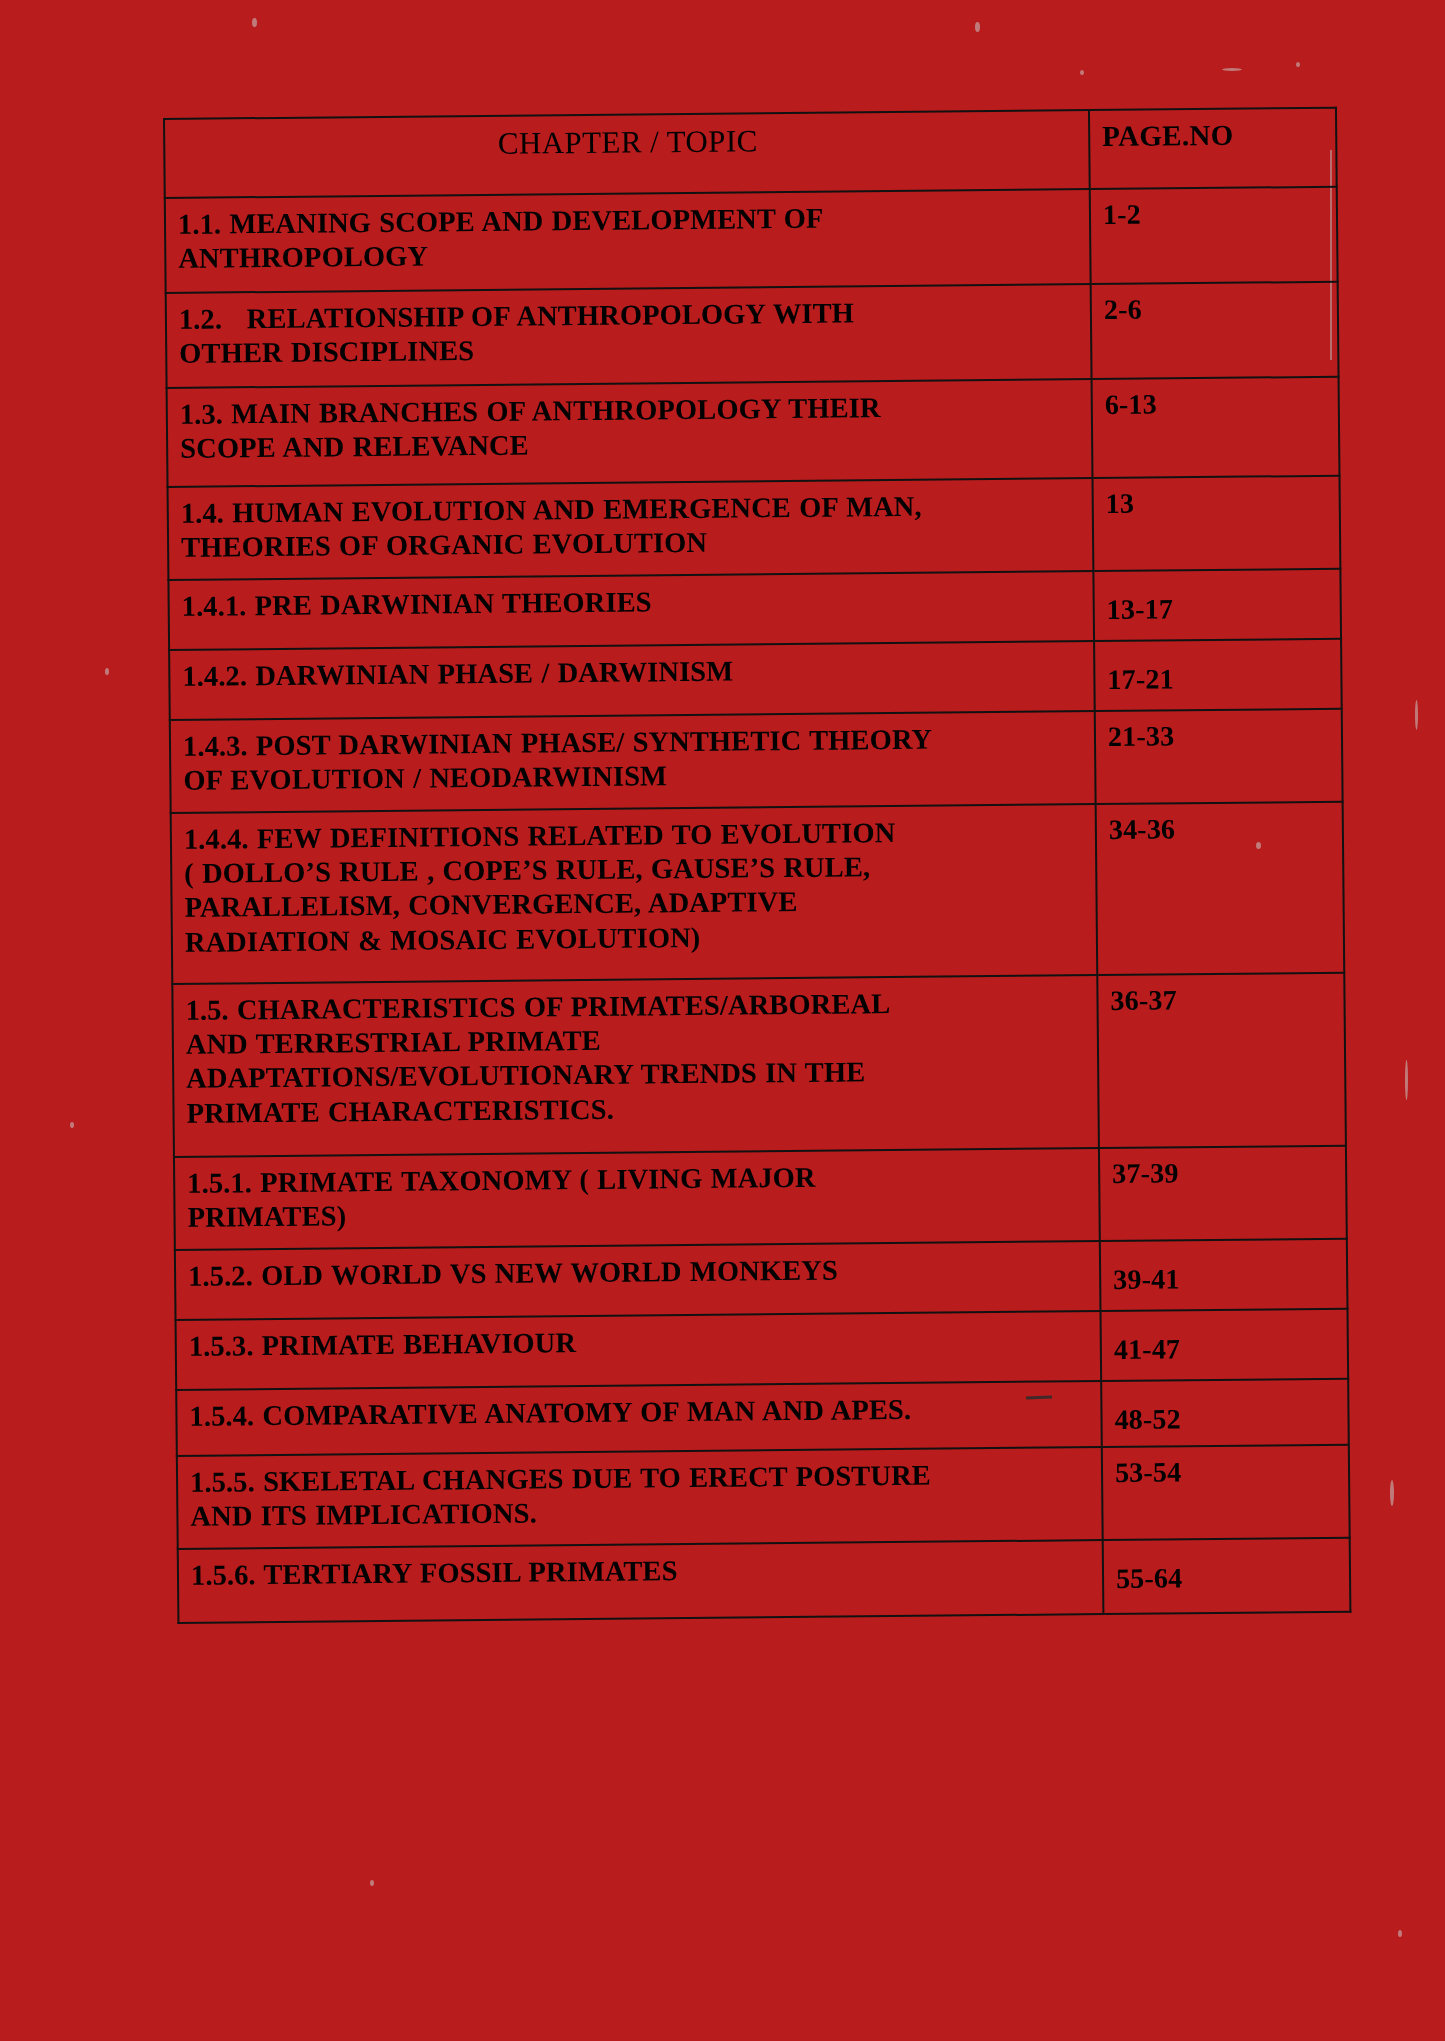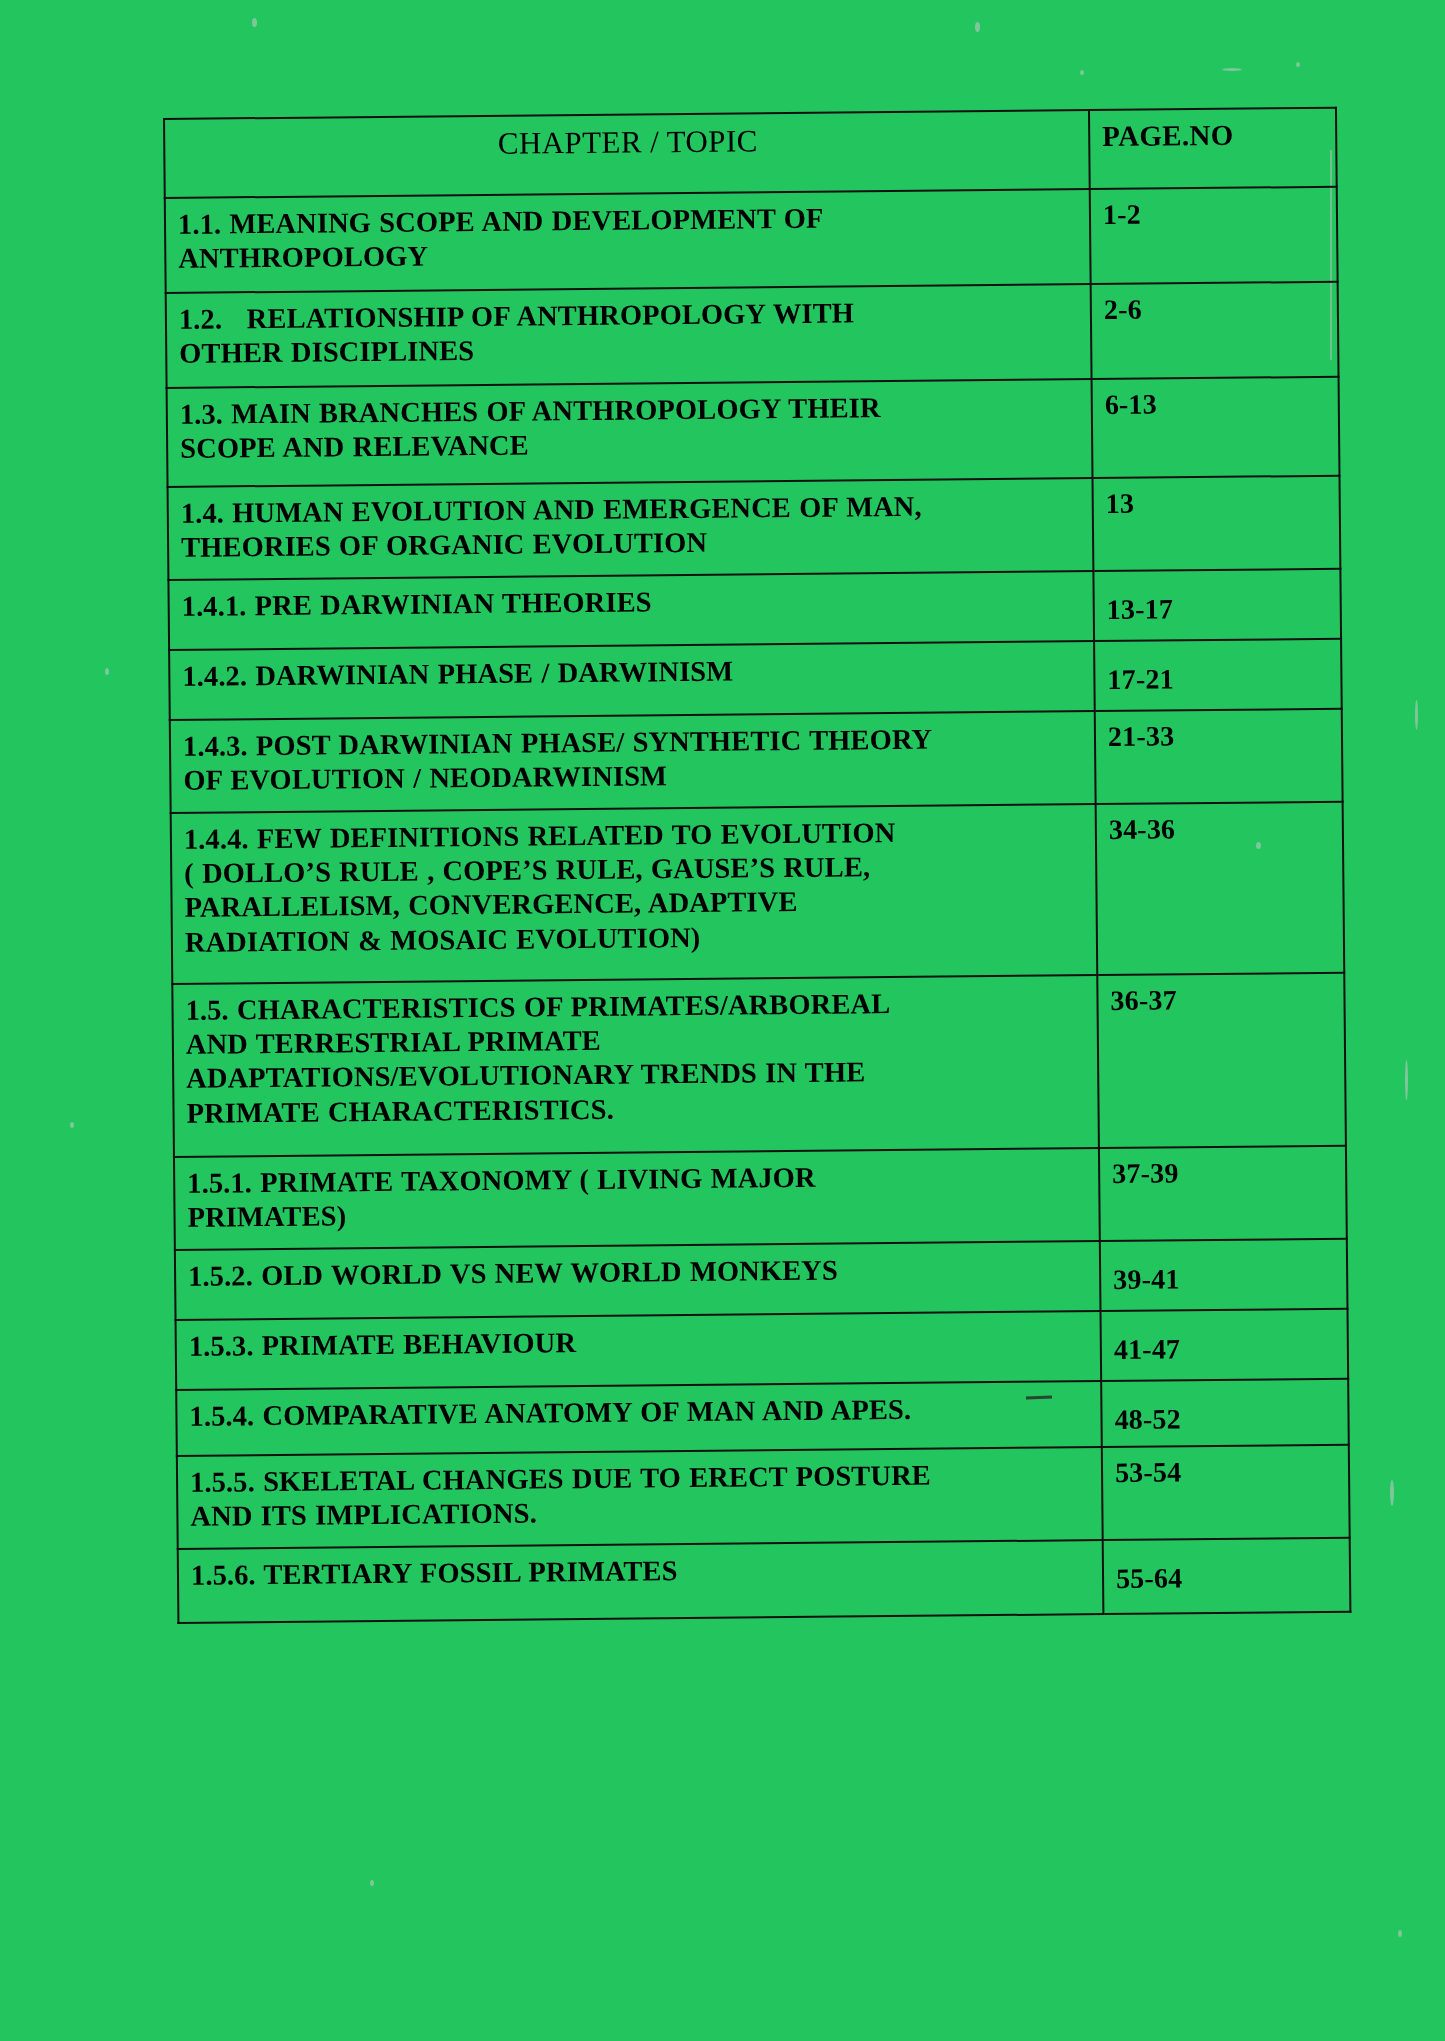--- a/index.html
+++ b/index.html
@@ -14,21 +14,21 @@
     position: relative;
     overflow: hidden;
     font-family: "Liberation Serif", "DejaVu Serif", serif;
     color: #000000;
   }
 
   
   .scan-page {
     position: absolute;
     inset: 0;
-    background: #22c55e;
+    background: #b91c1c;
   }
 
   
   .speck {
     position: absolute;
     background: #c9c9c9;
     border-radius: 50%;
     opacity: .55;
   }
   .edge-mark {

